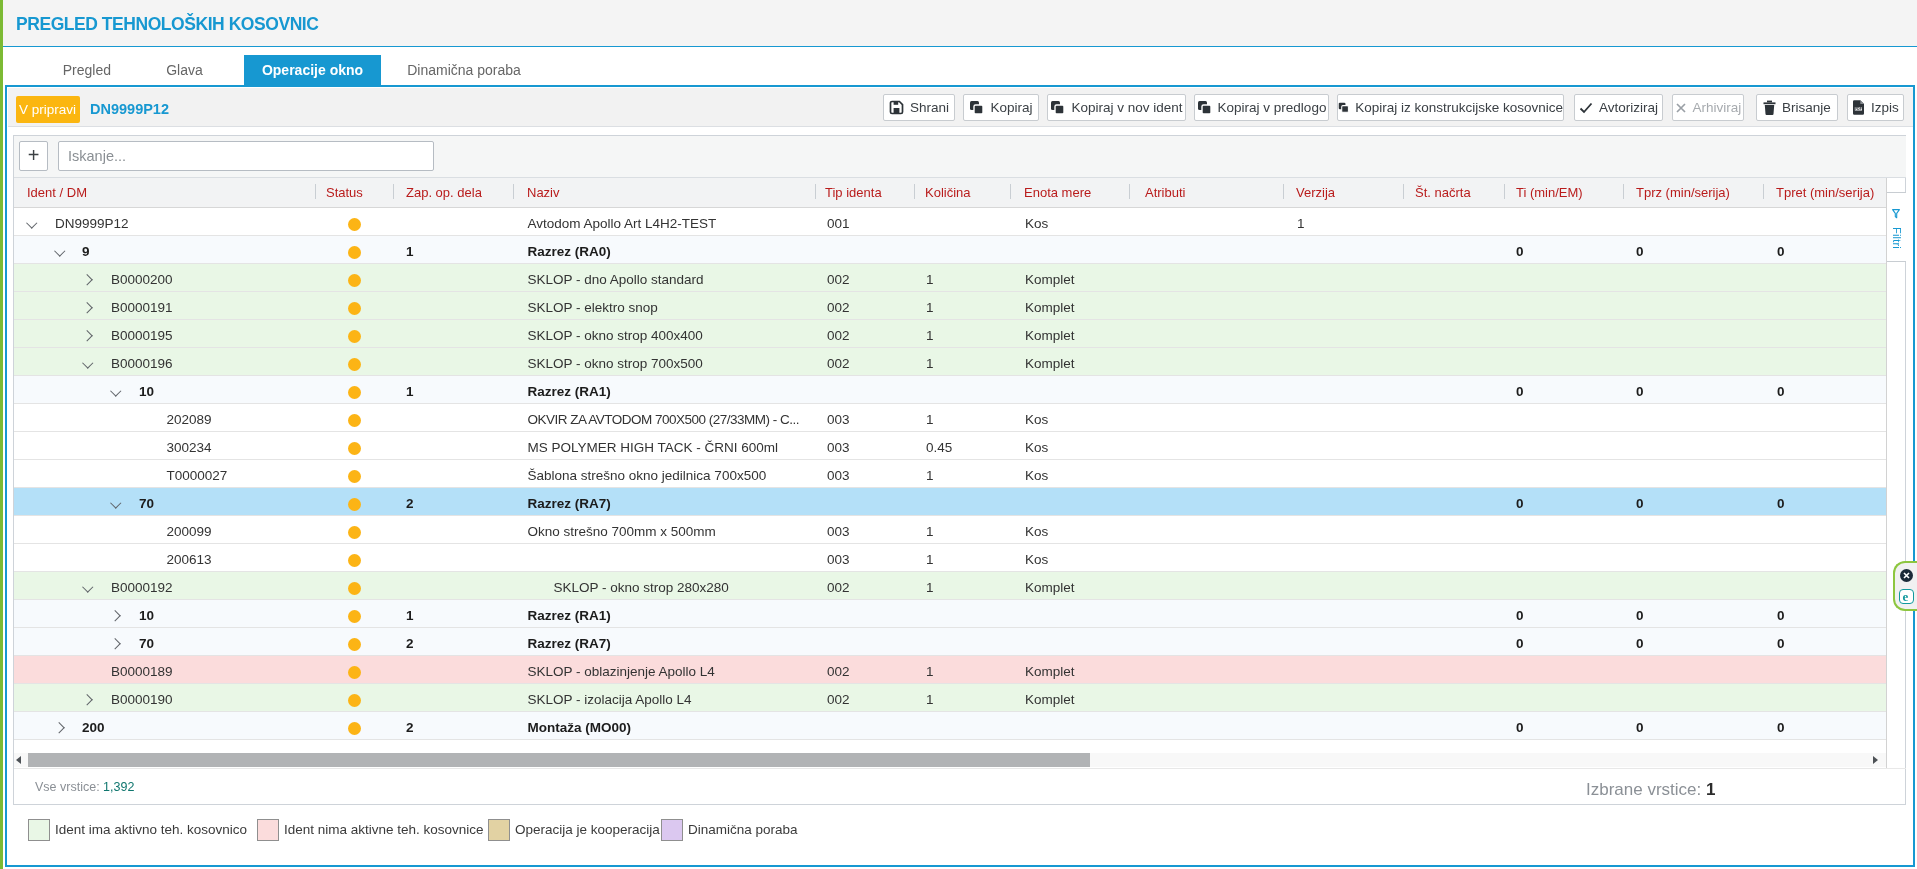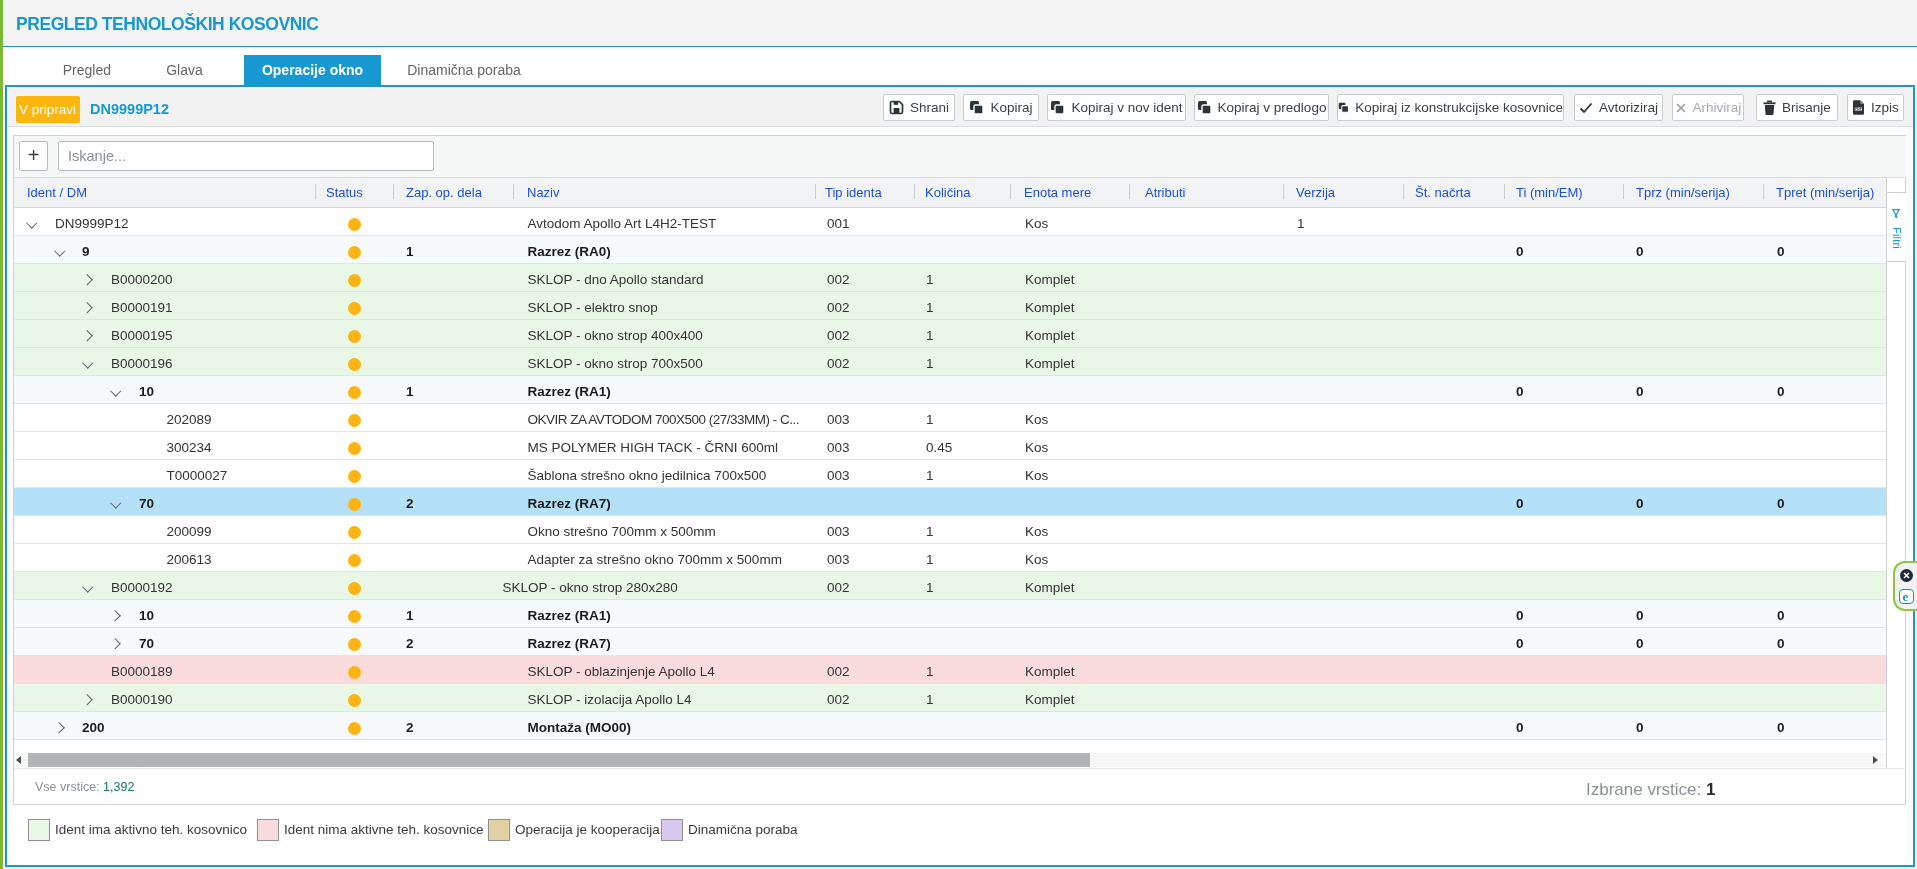--- a/index.html
+++ b/index.html
@@ -1,19 +1,19 @@
 <!DOCTYPE html>
 <html><head><meta charset="utf-8"><style>
 *{margin:0;padding:0;box-sizing:border-box}
 html,body{width:1917px;height:869px;background:#fff;overflow:hidden}
 body{font-family:"Liberation Sans",sans-serif;-webkit-font-smoothing:antialiased}
 #root{position:relative;width:1917px;height:869px}
 .ab{position:absolute}
 .btn{position:absolute;top:94px;height:27px;background:#fff;border:1px solid #c8ccd0;border-radius:2px;display:flex;align-items:center;justify-content:center;gap:6px;font-size:13.5px;color:#3b4045;white-space:nowrap}
-.hl{position:absolute;top:177.5px;height:28px;line-height:29px;font-size:13px;color:#1d4ed8;white-space:nowrap}
+.hl{position:absolute;top:177.5px;height:28px;line-height:29px;font-size:13px;color:#b91c1c;white-space:nowrap}
 .sep{position:absolute;top:184px;width:1px;height:15px;background:#c9ced3}
 .row{position:absolute;left:13.5px;width:1872px;height:28px;border-bottom:1px solid #e4e4e4}
 .cell{position:absolute;top:0;height:28px;line-height:31px;font-size:13.5px;color:#333;white-space:nowrap}
 .b{font-weight:bold;color:#1c1c1c}
 .dot{position:absolute;left:334px;top:10px;width:13.5px;height:13.5px;border-radius:50%;background:#fcb415}
 .chv{position:absolute;width:7.5px;height:7.5px;border-right:1.7px solid #5f6368;border-bottom:1.7px solid #5f6368}
 .cv{transform:rotate(45deg)}
 .cr{transform:rotate(-45deg)}
 </style></head><body>
 <div id="root">
@@ -228,30 +228,29 @@
 <span class="cell" style="left:153.0px">200099</span>
 <span class="dot"></span>
 <span class="cell" style="left:514.0px">Okno strešno 700mm x 500mm</span>
 <span class="cell" style="left:813.5px">003</span>
 <span class="cell" style="left:912.5px">1</span>
 <span class="cell" style="left:1011.5px">Kos</span>
 </div>
 <div class="row" style="top:543.5px;background:#ffffff">
 <span class="cell" style="left:153.0px">200613</span>
 <span class="dot"></span>
-<span class="cell" style="left:514.0px">Adapter za strešno okno 700mm x 500mm</span>
 <span class="cell" style="left:813.5px">003</span>
 <span class="cell" style="left:912.5px">1</span>
 <span class="cell" style="left:1011.5px">Kos</span>
 </div>
 <div class="row" style="top:571.5px;background:#e9f7e6">
 <span class="chv cv" style="left:70.8px;top:11px"></span>
 <span class="cell" style="left:97.5px">B0000192</span>
 <span class="dot"></span>
-<span class="cell" style="left:489px">SKLOP - okno strop 280x280</span>
+<span class="cell" style="left:540px">SKLOP - okno strop 280x280</span>
 <span class="cell" style="left:813.5px">002</span>
 <span class="cell" style="left:912.5px">1</span>
 <span class="cell" style="left:1011.5px">Komplet</span>
 </div>
 <div class="row" style="top:599.5px;background:#f7fafd">
 <span class="chv cr" style="left:97.8px;top:12px"></span>
 <span class="cell b" style="left:125.5px">10</span>
 <span class="dot"></span>
 <span class="cell b" style="left:392.5px">1</span>
 <span class="cell b" style="left:514.0px">Razrez (RA1)</span>

